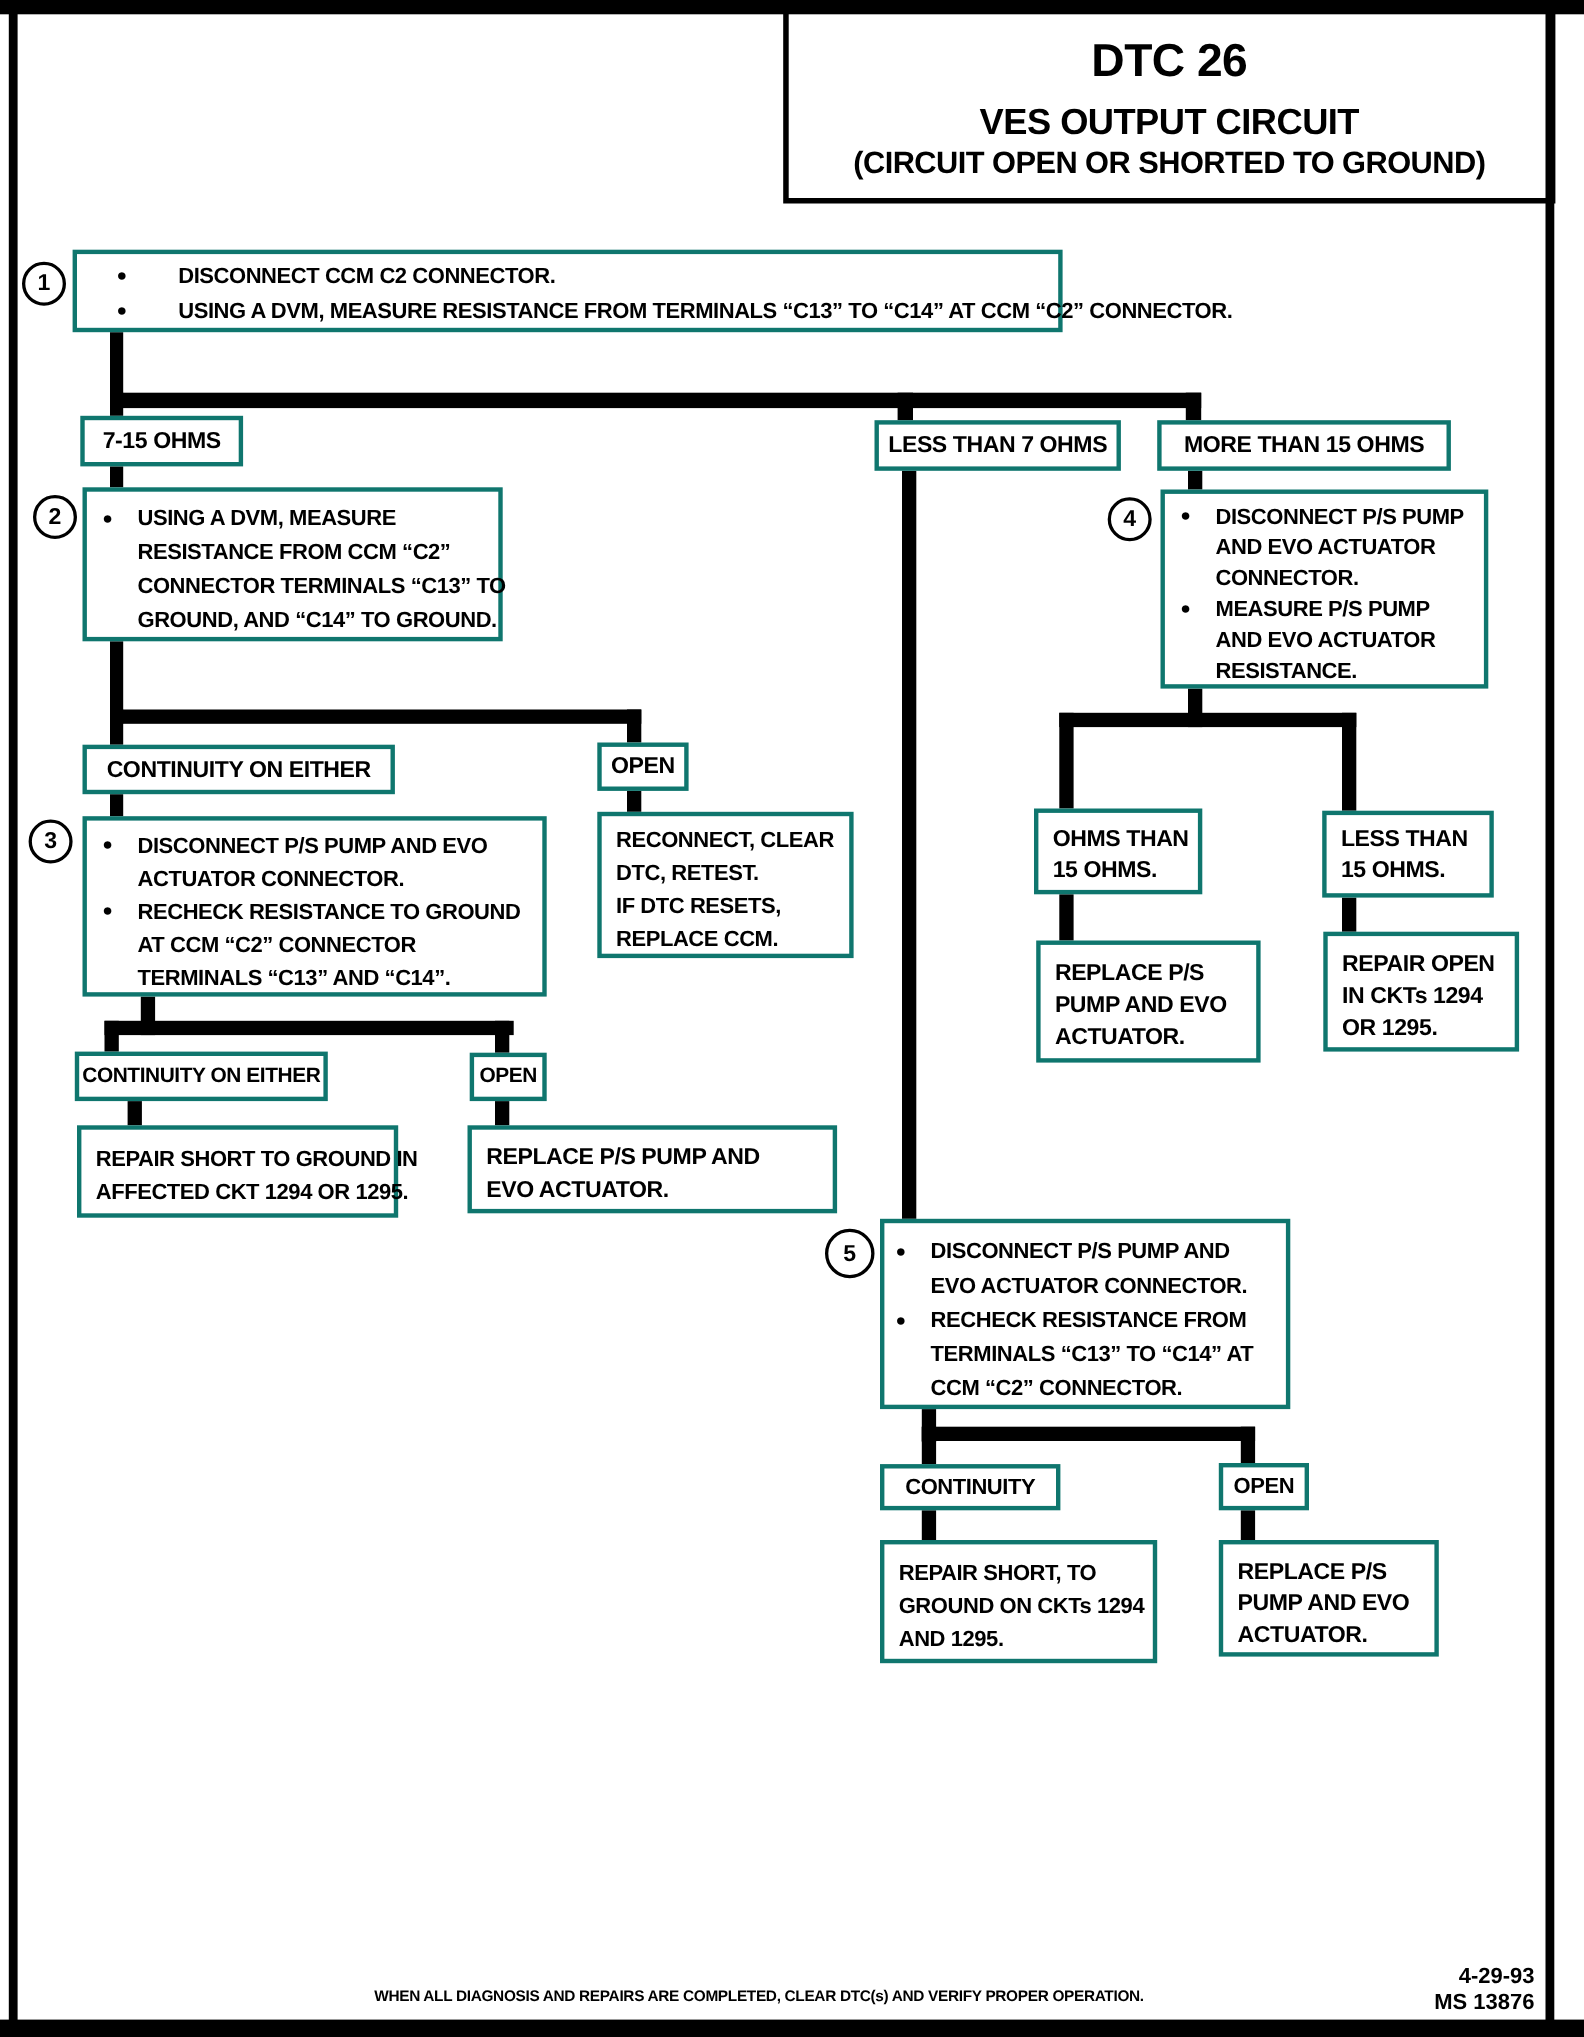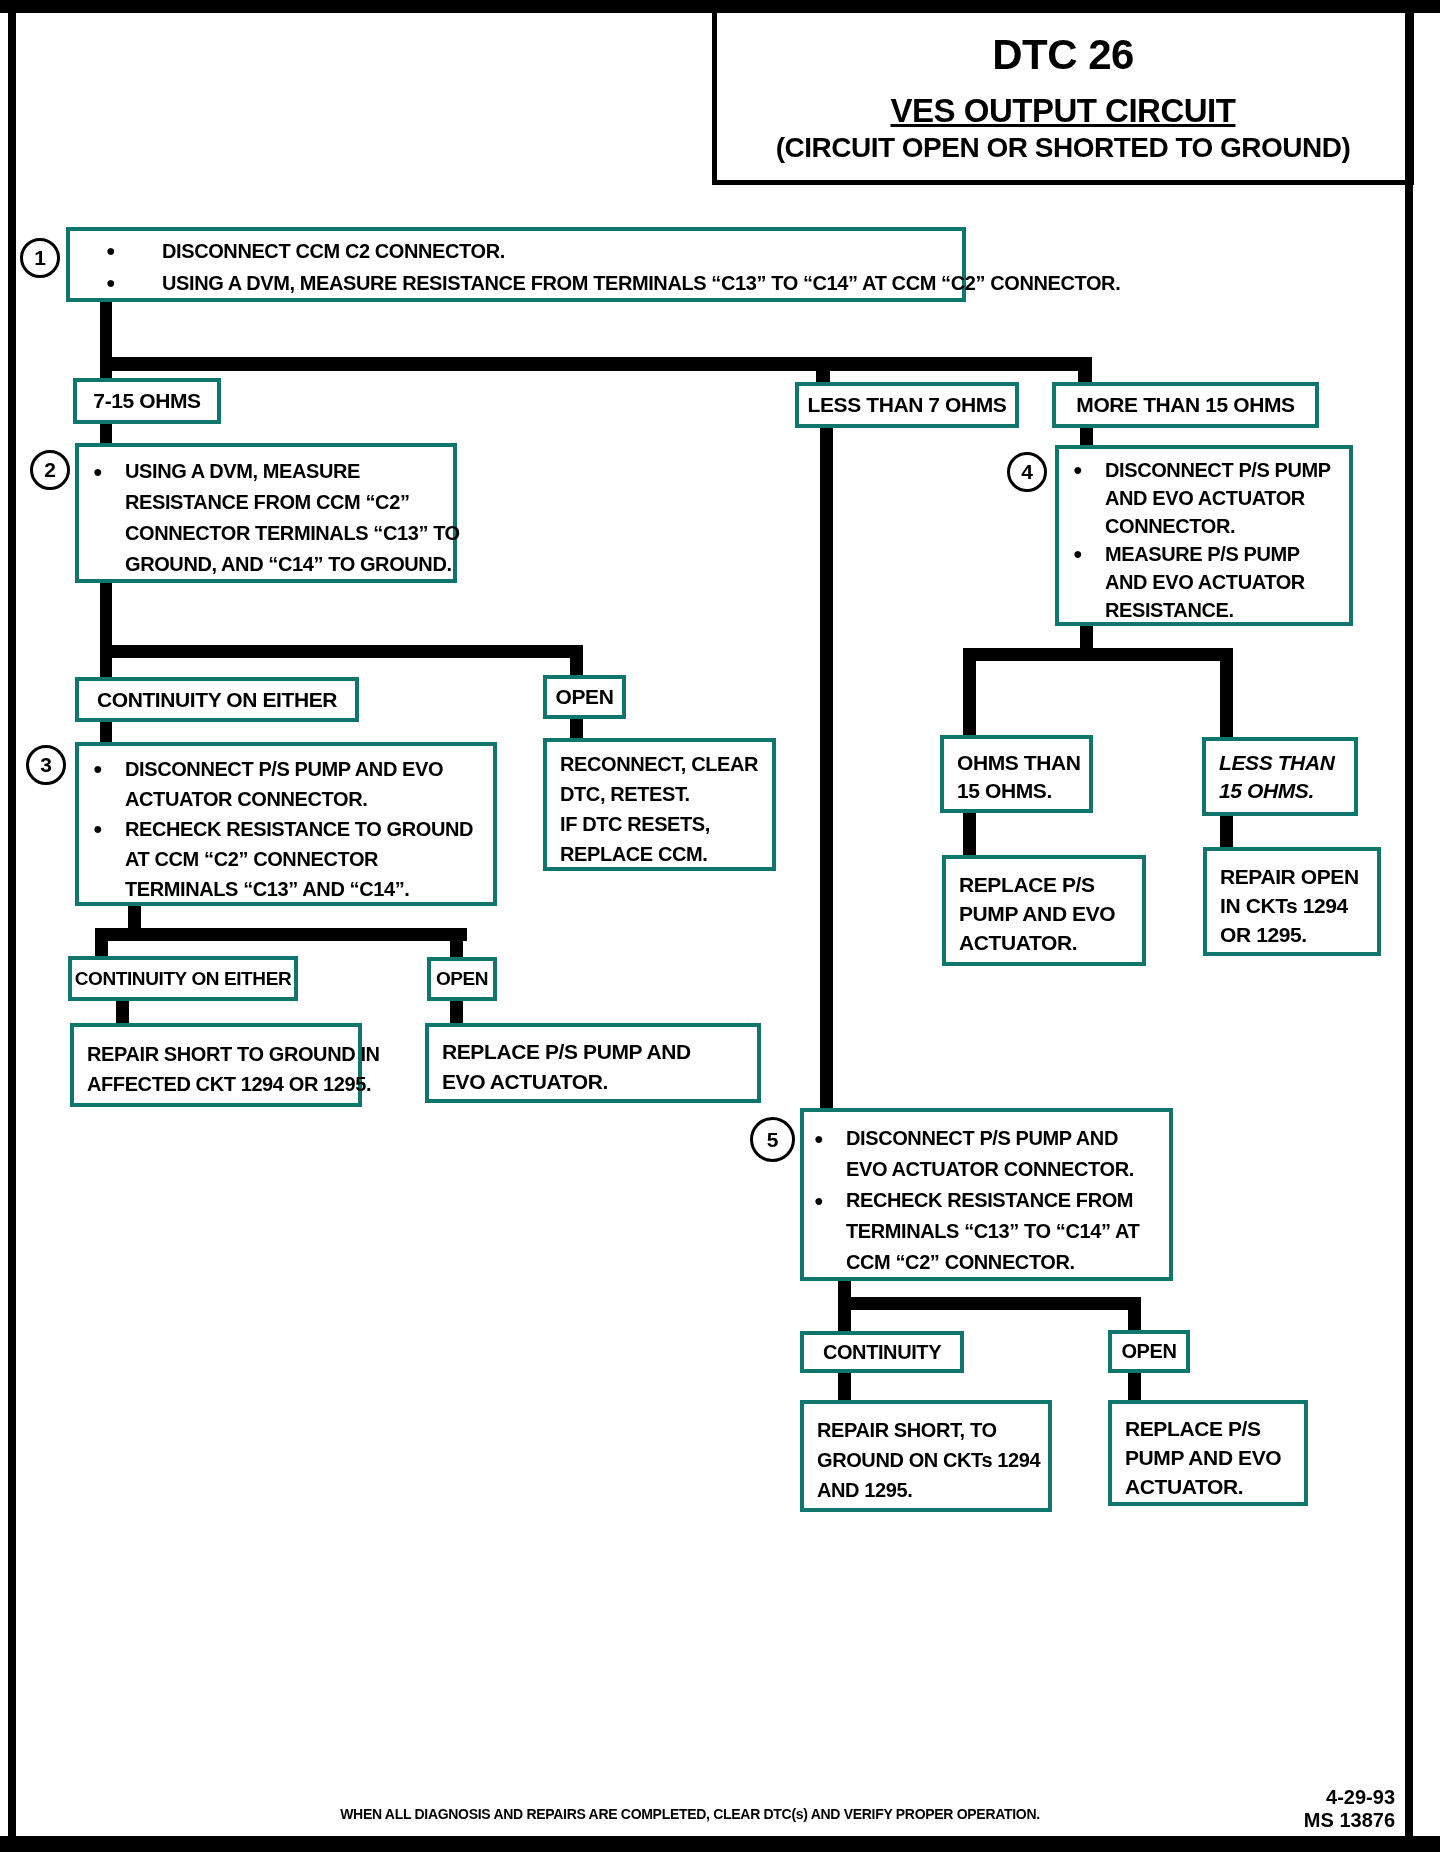--- a/index.html
+++ b/index.html
@@ -27,21 +27,21 @@
   .circle{
     position:absolute; z-index:3; background:#fff; border:3px solid #000;
     border-radius:50%; width:40px; height:40px; display:flex; align-items:center;
     justify-content:center; font-size:21px; box-sizing:border-box;
   }
   .title-box{
     position:absolute; z-index:3; background:#fff; border:5px solid #000;
     box-sizing:border-box; text-align:center;
   }
   .t-code{font-size:42px; letter-spacing:-0.5px; padding-top:20px;}
-  .t-l1{font-size:33px; letter-spacing:-0.5px; padding-top:13px;text-decoration:underline;}
+  .t-l1{font-size:33px; letter-spacing:-0.5px; padding-top:13px;}
   .t-l2{font-size:28px; letter-spacing:-0.5px; padding-top:2px;}
   .footer-note{
     position:absolute; left:70px; top:1806px; width:1240px; text-align:center;
     font-size:14px; letter-spacing:-0.3px; z-index:2;
   }
   .footer-ref{
     position:absolute; left:1255px; top:1786px; width:140px; text-align:right;
     font-size:20px; line-height:23px; z-index:2;
   }
 </style>
@@ -186,21 +186,21 @@
     </div>
   </div>
 
   <div class="box plain" style="left:940px;top:735px;width:153px;height:78px;">
     <div class="lines" style="padding-top:10px;font-size:21px;">
       <div class="line" style="line-height:28px;">OHMS THAN</div>
       <div class="line" style="line-height:28px;">15 OHMS.</div>
     </div>
   </div>
   <div class="box plain" style="left:1202px;top:737px;width:156px;height:79px;">
-    <div class="lines" style="font-size:21px;font-style:italic;">
+    <div class="lines" style="font-size:21px;">
       <div class="line" style="line-height:28px;">LESS THAN</div>
       <div class="line" style="line-height:28px;">15 OHMS.</div>
     </div>
   </div>
 
   <div class="box plain" style="left:942px;top:855px;width:204px;height:111px;">
     <div class="lines" style="padding-top:11px;font-size:21px;">
       <div class="line" style="line-height:29px;">REPLACE P/S</div>
       <div class="line" style="line-height:29px;">PUMP AND EVO</div>
       <div class="line" style="line-height:29px;">ACTUATOR.</div>

